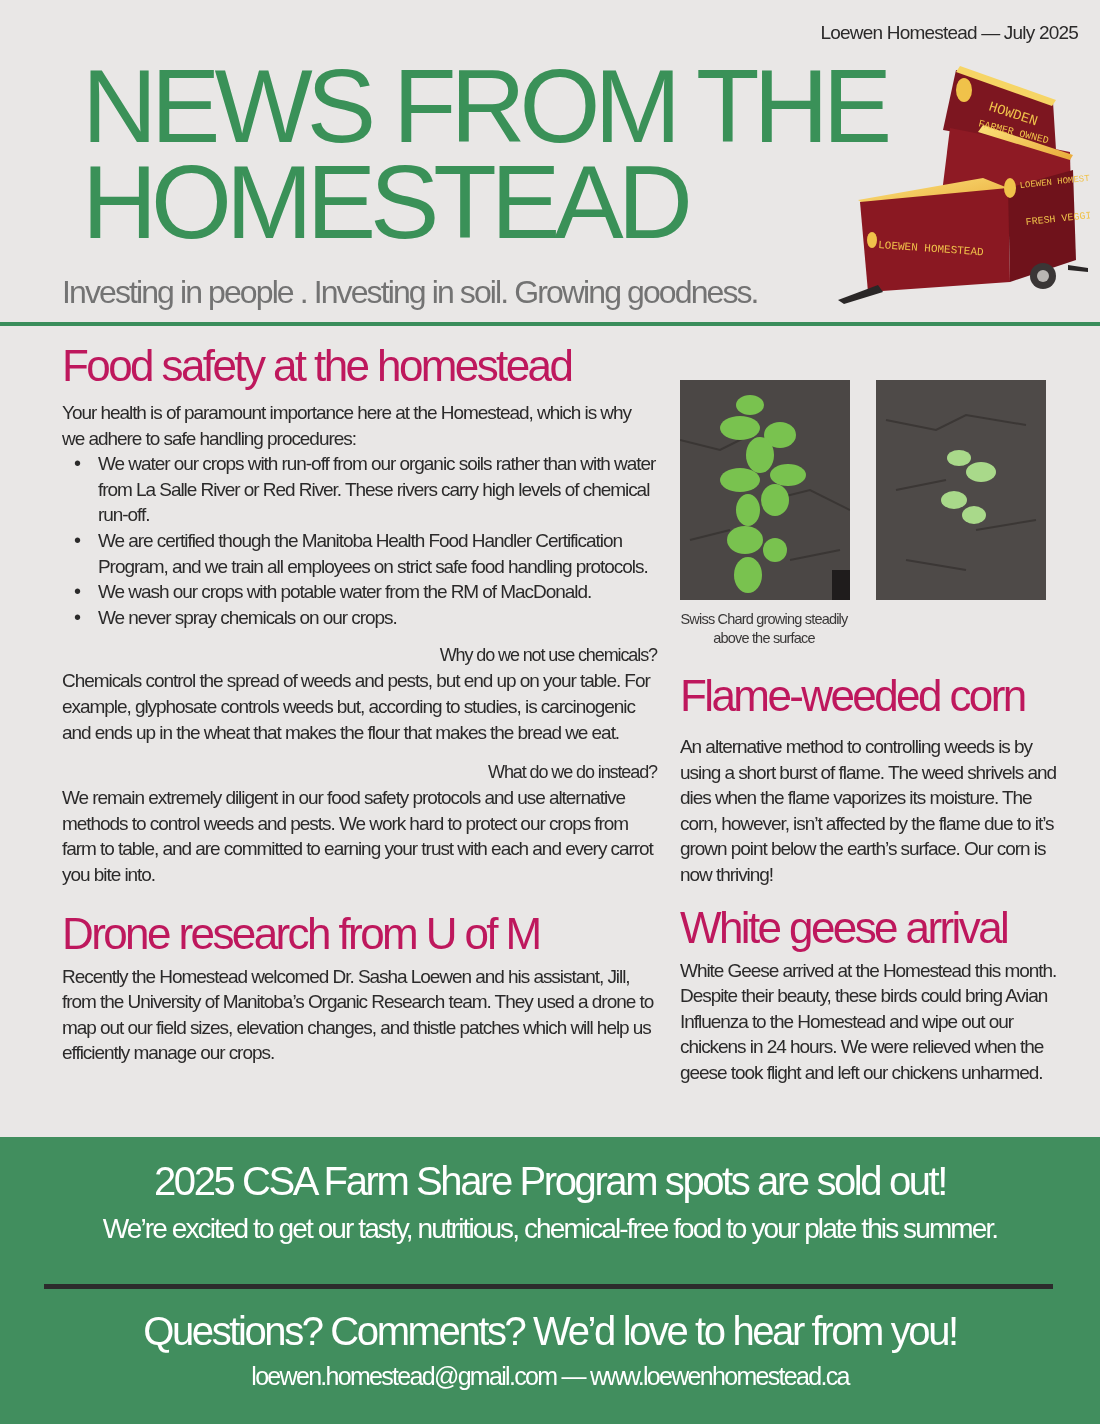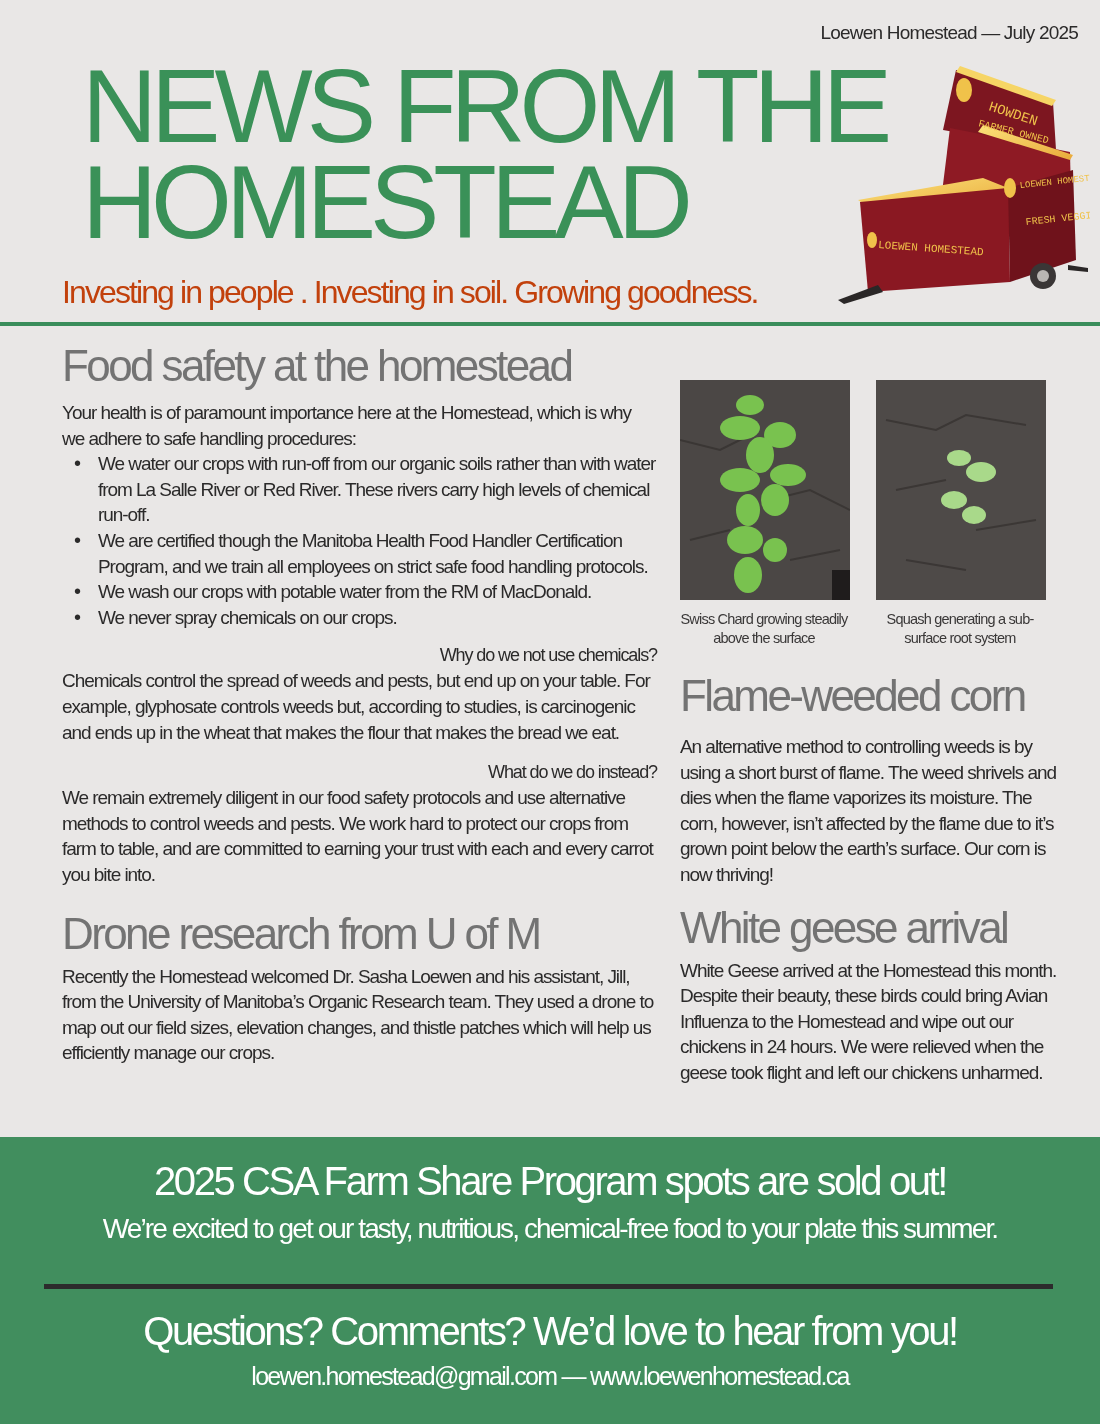--- a/index.html
+++ b/index.html
@@ -18,36 +18,36 @@
   }
   .masthead-title {
     position: absolute; left: 58px; top: 58px;
     color: #3a9158;
     font-size: 104px; line-height: 96px;
     letter-spacing: -6px; font-weight: normal; margin-left: 24px;
   }
   .masthead-title span { display: block; }
   .tagline {
     position: absolute; left: 62px; top: 274px;
-    color: #c2410c; font-size: 32px; letter-spacing: -1.9px;
+    color: #737373; font-size: 32px; letter-spacing: -1.9px;
   }
   .header-rule {
     position: absolute; left: 0; top: 322px; width: 1100px; height: 4px;
     background: #3a8d5b;
   }
 
   
   .trailer { position: absolute; left: 838px; top: 60px; width: 252px; height: 245px; }
 
   
   .col-left { position: absolute; left: 62px; top: 340px; width: 595px; }
   .col-right { position: absolute; left: 680px; top: 380px; width: 380px; }
 
   h2.section-title {
-    font-weight: normal; color: #737373;
+    font-weight: normal; color: #be185d;
     font-size: 44px; letter-spacing: -2.6px; line-height: 52px;
   }
   p, li {
     font-size: 19px; line-height: 25.6px; letter-spacing: -1.05px; color: #2b2a2a;
   }
   .intro { margin-top: 8px; }
   ul.bullets { list-style: none; margin-left: 12px; }
   ul.bullets li { position: relative; padding-left: 24px; }
   ul.bullets li::before {
     content: "\2022"; position: absolute; left: 0; top: 0; font-size: 20px;
@@ -179,21 +179,20 @@
         <svg class="photo" viewBox="0 0 170 220">
           <rect width="170" height="220" fill="#4e4a48"></rect>
           <path d="M10 40 L60 50 L90 35 L150 45 M20 110 L70 100 M100 150 L160 140 M30 180 L90 190" stroke="#3b3735" stroke-width="2" fill="none"></path>
           <g fill="#a9d98a">
             <ellipse cx="83" cy="78" rx="12" ry="8"></ellipse>
             <ellipse cx="105" cy="92" rx="15" ry="10"></ellipse>
             <ellipse cx="78" cy="120" rx="13" ry="9"></ellipse>
             <ellipse cx="98" cy="135" rx="12" ry="9"></ellipse>
           </g>
         </svg>
-        <figcaption class="caption">Squash generating a sub-surface root system</figcaption>
       </figure>
     </div>
 
     <section>
       <h2 class="section-title flame-title">Flame-weeded corn</h2>
       <p class="flame-text">An alternative method to controlling weeds is by using a short burst of flame.  The weed shrivels and dies when the flame vaporizes its moisture. The corn, however, isn’t affected by the flame due to it’s grown point below the earth’s surface. Our corn is now thriving!</p>
     </section>
 
     <section>
       <h2 class="section-title geese-title">White geese arrival</h2>

